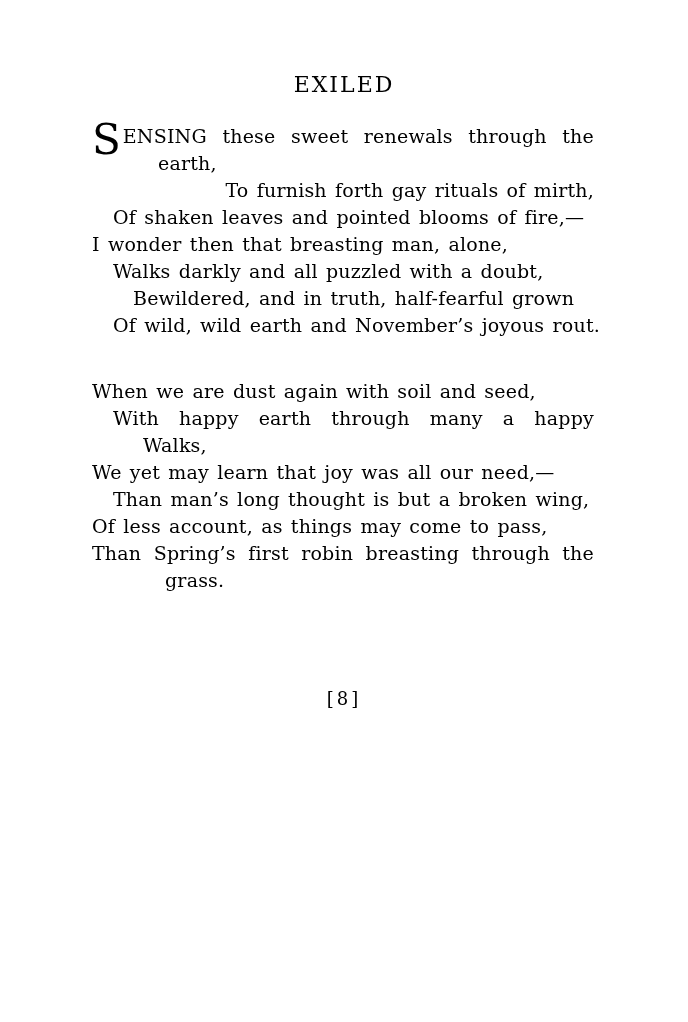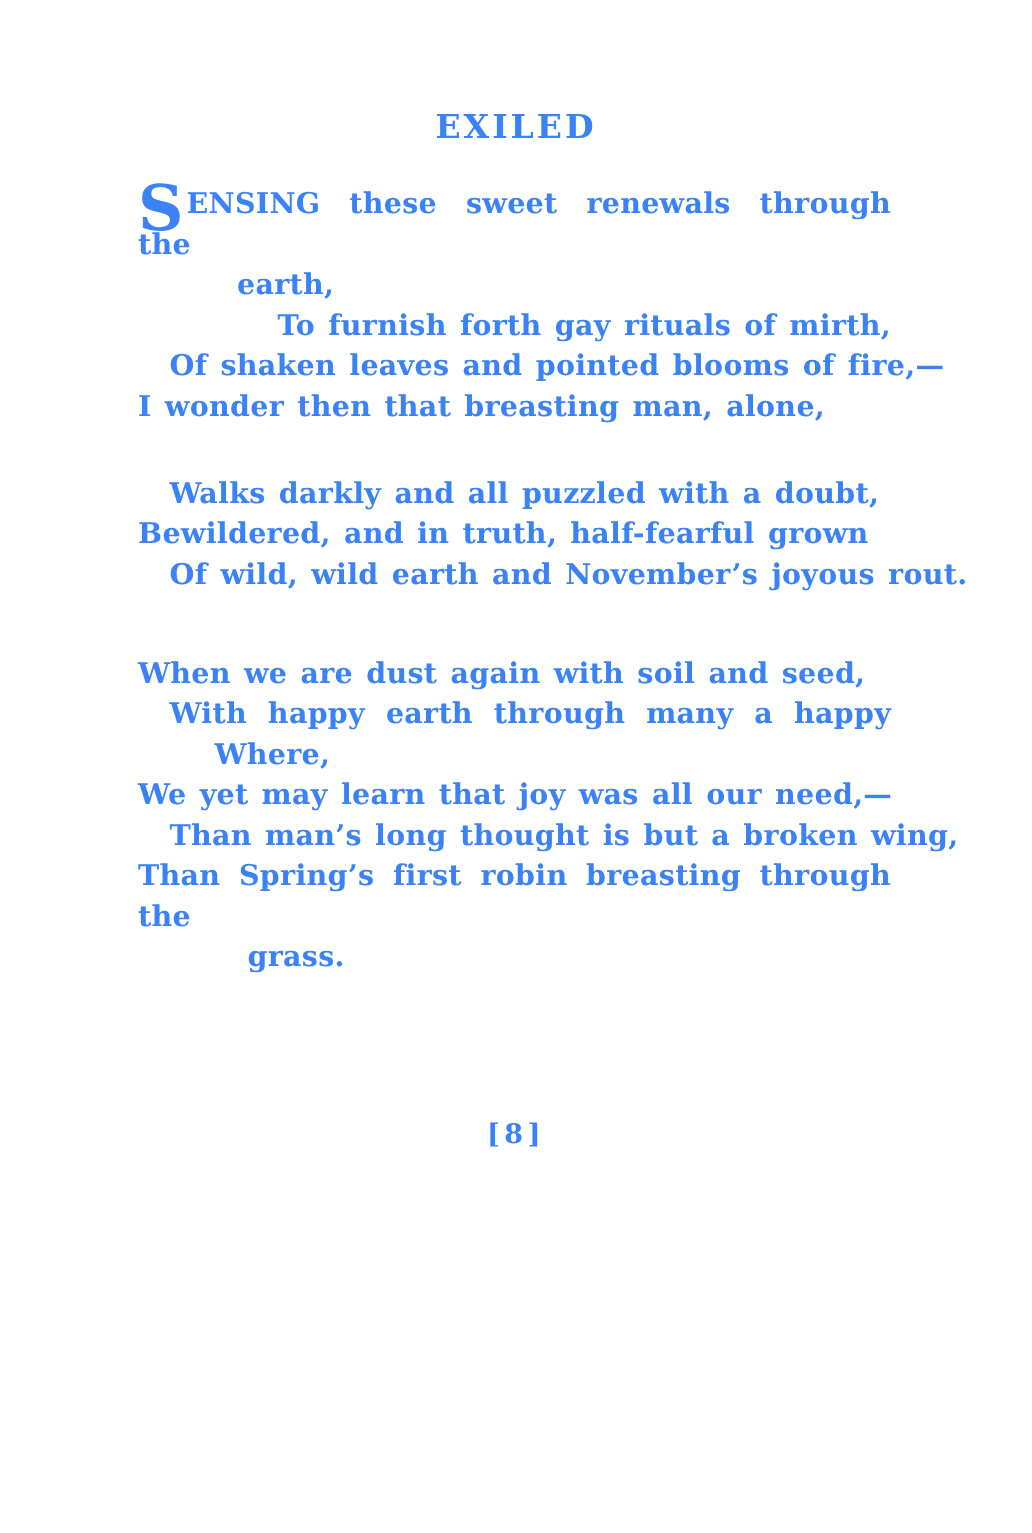--- a/index.html
+++ b/index.html
@@ -5,23 +5,23 @@
   html, body {
     margin: 0;
     padding: 0;
     background: #ffffff;
   }
   .page {
     position: relative;
     width: 688px;
     height: 1022px;
     background: #ffffff;
-    color: #3b82f6;
+    color: #000000;
     font-family: "DejaVu Serif", serif;
-    font-weight: bold;
+    font-weight: normal;
     overflow: hidden;
   }
   .title {
     padding-top: 72px;
     text-align: center;
     font-size: 22px;
     line-height: 26px;
     letter-spacing: 2px;
   }
   .poem {
@@ -64,28 +64,29 @@
 
 <div class="page">
   <div class="title">EXILED</div>
   <div class="poem">
       <div class="stanza">
         <div class="line justify" style="padding-left: 0px;"><span class="dropcap">S</span>ENSING these sweet renewals through the</div>
         <div class="line" style="padding-left: 66px;">earth,</div>
         <div class="line" style="padding-left: 0px; text-align: right;">To furnish forth gay rituals of mirth,</div>
         <div class="line" style="padding-left: 21px;">Of shaken leaves and pointed blooms of fire,—</div>
         <div class="line" style="padding-left: 0px;">I wonder then that breasting man, alone,</div>
-        <div class="line" style="padding-left: 21px; margin-top: 31px;">Walks darkly and all puzzled with a doubt,</div>
-        <div class="line" style="padding-left: 0px;">Bewildered, and in truth, half-fearful grown</div>
+        <div class="line" style="padding-left: 21px;">Walks darkly and all puzzled with a doubt,</div>
+        <div class="line" style="padding-left: 0px; margin-left: 41px;">Bewildered, and in truth, half-fearful grown</div>
         <div class="line" style="padding-left: 21px;">Of wild, wild earth and November’s joyous rout.</div>
       </div>
       <div class="stanza">
         <div class="line" style="padding-left: 0px;">When we are dust again with soil and seed,</div>
         <div class="line justify" style="padding-left: 21px;">With happy earth through many a happy</div>
-        <div class="line" style="padding-left: 51px;">Where,</div>
+        <div class="line" style="padding-left: 51px;">Walks,</div>
         <div class="line" style="padding-left: 0px;">We yet may learn that joy was all our need,—</div>
         <div class="line" style="padding-left: 21px;">Than man’s long thought is but a broken wing,</div>
+        <div class="line" style="padding-left: 0px;">Of less account, as things may come to pass,</div>
         <div class="line justify" style="padding-left: 0px;">Than Spring’s first robin breasting through the</div>
         <div class="line" style="padding-left: 73px;">grass.</div>
       </div>
     </div>
   <div class="page-number">[8]</div>
 </div>
 
 </body></html>

